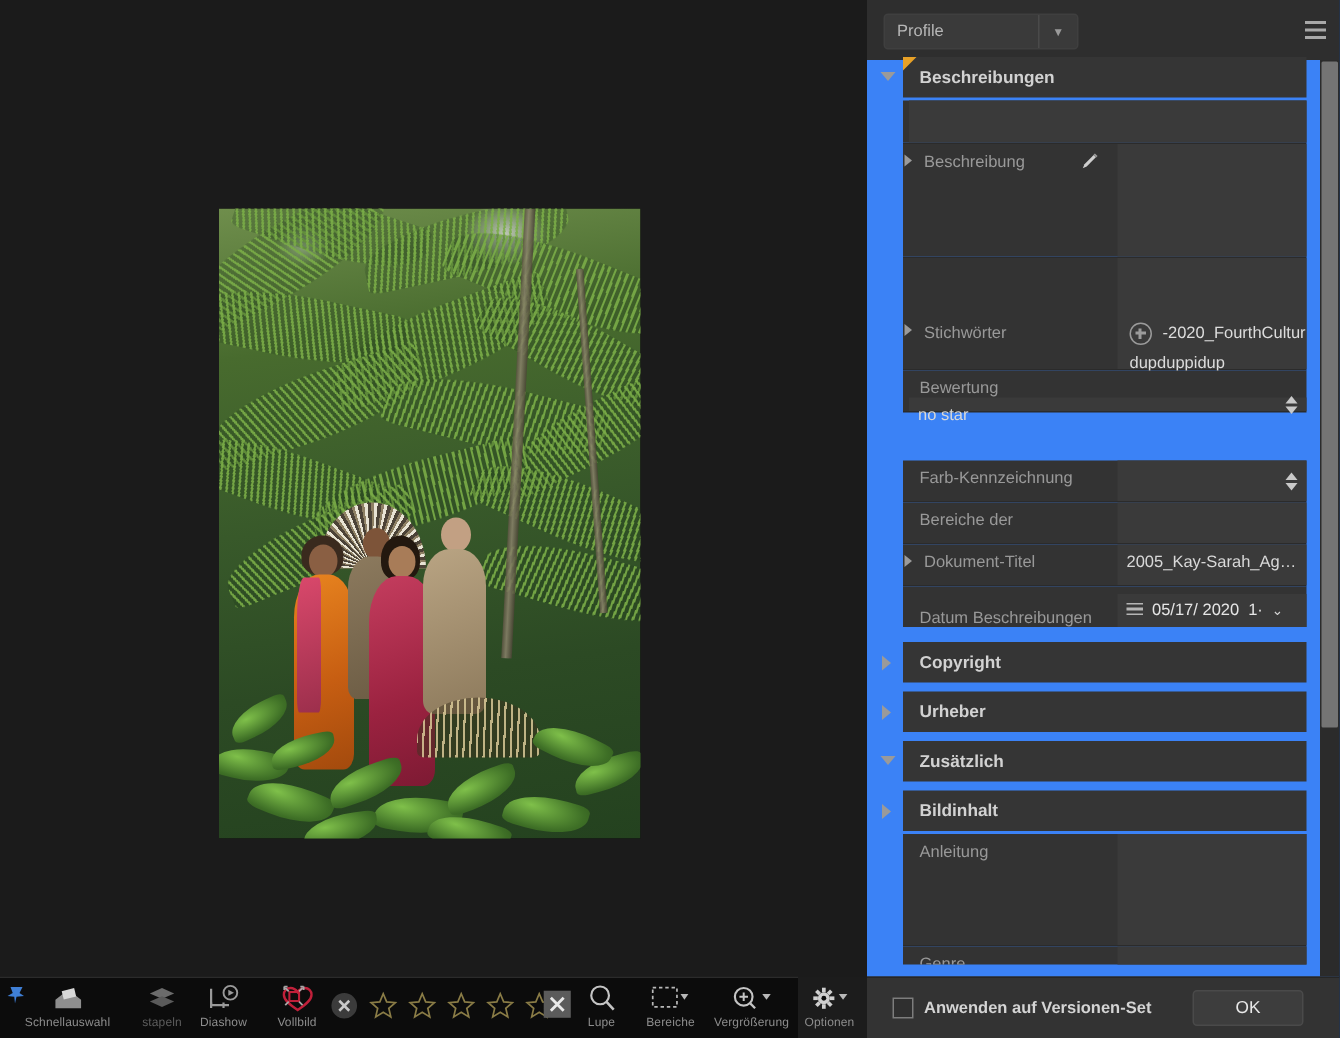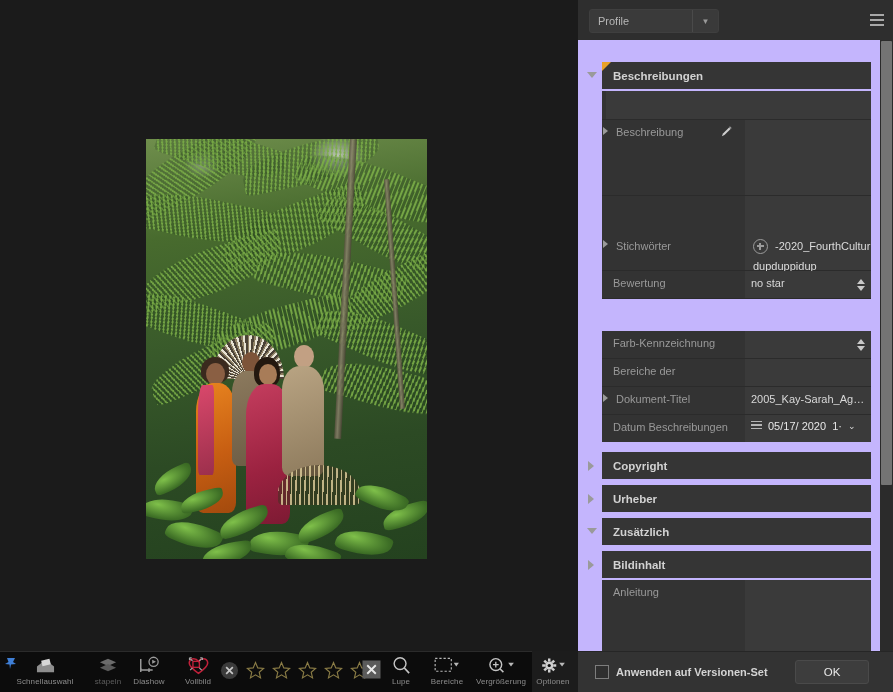--- a/index.html
+++ b/index.html
@@ -82,21 +82,21 @@
   .tool .tlabel {
     font-size: 8px; color: #8d8d8d; margin-top: 1px; white-space: nowrap;
     letter-spacing: .1px;
   }
   .tool.dim .tlabel { color: #5d5d5d; }
   .star { cursor: pointer; }
 
   
   #panel {
     position: absolute; left: 578px; top: 0; width: 315px; height: 692px;
-    background: #c4b5fd;
+    background: #3b82f6;
   }
   #panel-top {
     position: absolute; left: 0; top: 0; width: 315px; height: 40px;
     background: #2e2e2e;
   }
   #profile-select {
     position: absolute; left: 11px; top: 9px; width: 130px; height: 24px;
     background: #3a3a3a; border: 1px solid #3f3f3f; border-radius: 3px;
     display: flex; align-items: center; cursor: pointer;
   }
@@ -109,21 +109,21 @@
     color: #9a9a9a; font-size: 8px;
   }
   #hamburger {
     position: absolute; right: 9px; top: 14px; width: 14px; cursor: pointer;
   }
   #hamburger span {
     display: block; height: 2px; background: #a8a8a8; margin-bottom: 3px;
   }
 
   #scroll-area {
-    position: absolute; left: 0; top: 56px; width: 315px; height: 611px;
+    position: absolute; left: 0; top: 32px; width: 315px; height: 611px;
     overflow: hidden;
   }
   #content { position: absolute; left: 0; top: 0; width: 302px; }
 
   .section-header {
     position: relative; margin: 0 9px 0 24px; height: 27px;
     background: #353535; display: flex; align-items: center;
     cursor: pointer;
   }
   .section-header .stitle {
@@ -494,21 +494,21 @@
           </span>
           <span class="val" style="padding-top:40px;">
             <span class="kw-add" style="top:43px;"></span>
             <div class="kw-line">-2020_FourthCultur</div>
             <div class="kw-line sub">dupduppidup</div>
             <div class="kw-line sub">bobbel</div>
           </span>
         </div>
         <div class="row-sep"></div>
 
-        <div class="row" style="height:27px;">
+        <div class="row" style="height:27px;flex-direction:column;">
           <span class="lbl">Bewertung</span>
           <span class="val">
             <span style="position:absolute; left:6px; top:6px;">no star</span>
             <span class="spinner">
                 <i class="up"></i>
                 <i class="dn"></i>
               </span>
           </span>
         </div>
         <div class="row-sep"></div>
@@ -535,21 +535,21 @@
           <span class="lbl" style="position:relative; padding-left:14px;">
             <span class="arrow-lbl"></span>
             <span>Dokument-Titel</span>
           </span>
           <span class="val">
             <span style="position:absolute; left:6px; top:6px; white-space:nowrap;">2005_Kay-Sarah_Ag…</span>
           </span>
         </div>
         <div class="row-sep"></div>
 
-        <div class="row" style="height:27px;">
+        <div class="row" style="height:27px;align-items:flex-end;">
           <span class="lbl">Datum Beschreibungen</span>
           <span class="val">
             <span class="date-val">
               <span class="date-burger">
                   <span></span>
                   <span></span>
                   <span></span>
                 </span>
               <span class="date-text">05/17/ 2020</span>
               <span class="date-time">1·</span>

